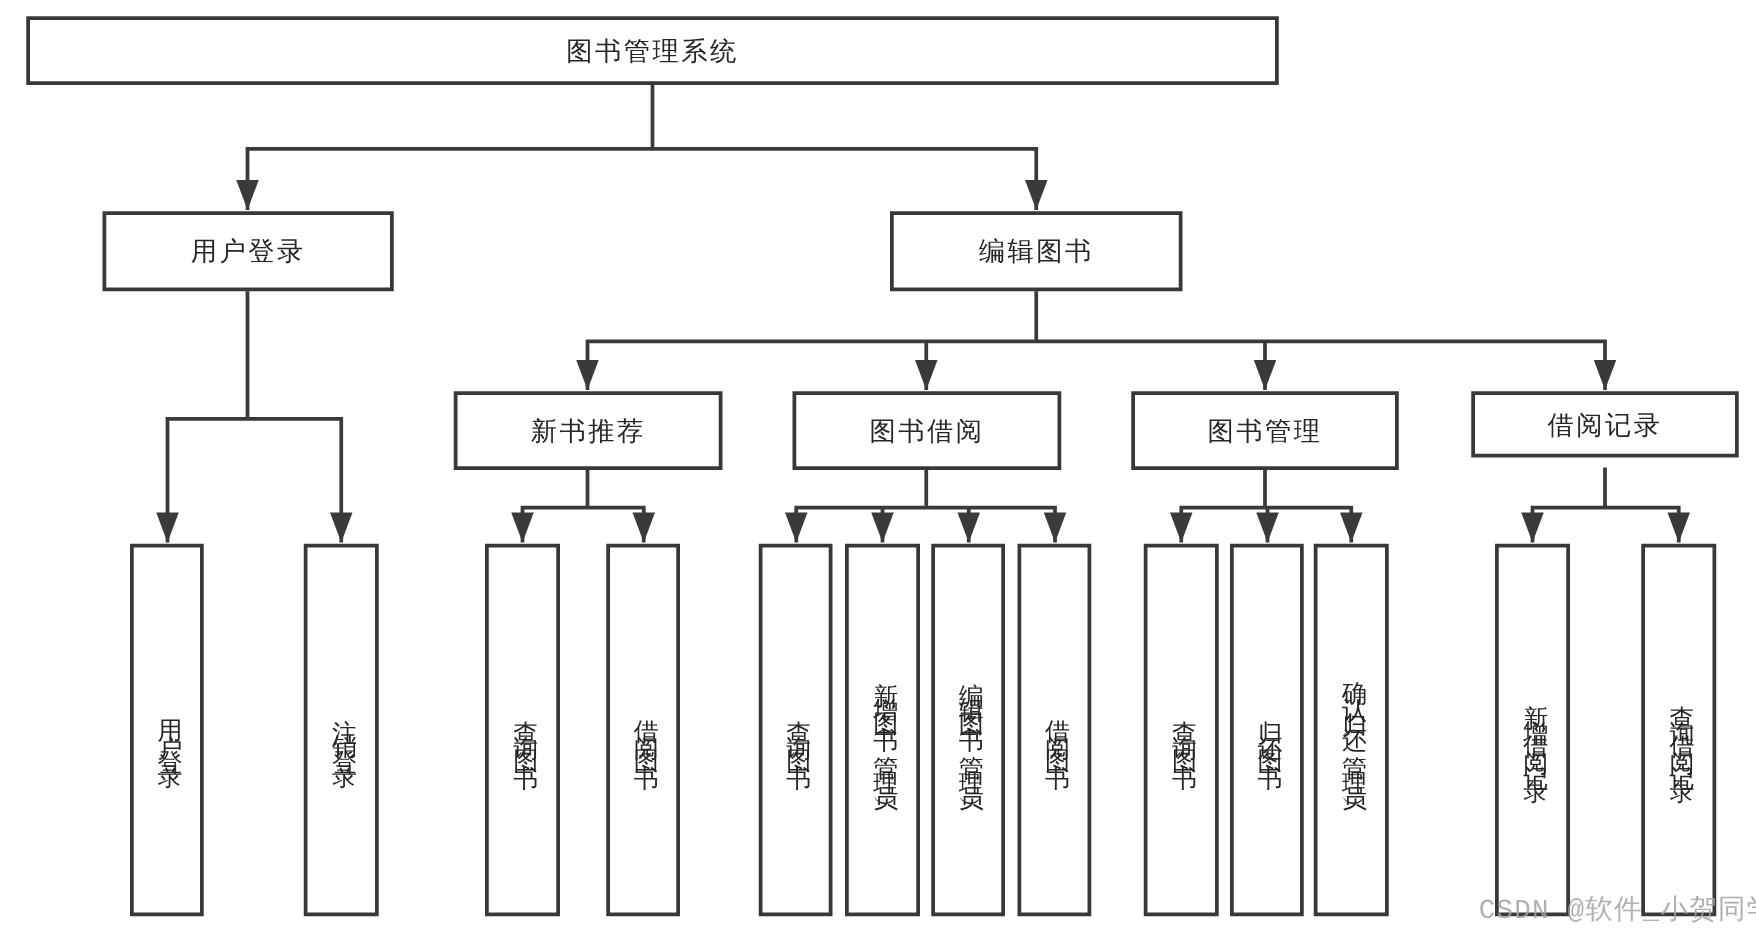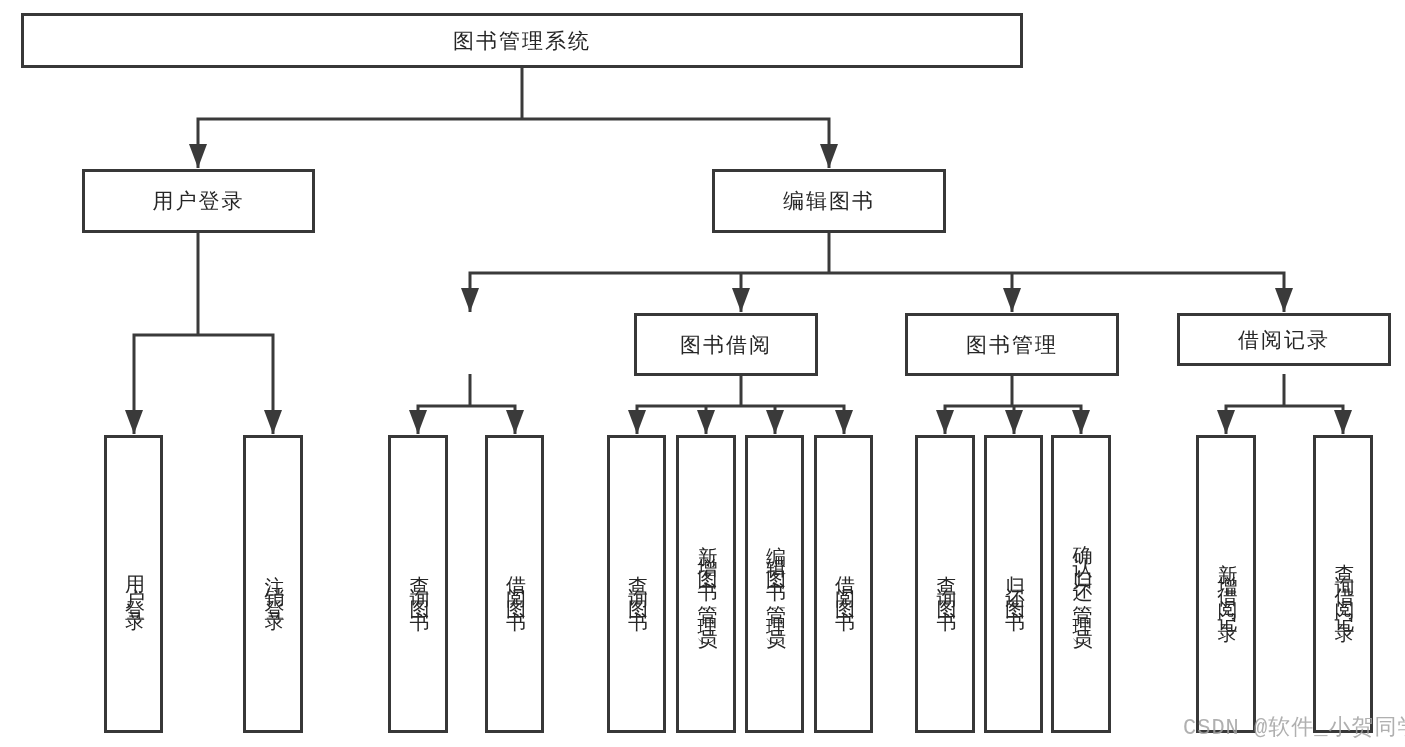--- a/index.html
+++ b/index.html
@@ -110,21 +110,24 @@
     <span>图书管理系统</span>
   </div>
 
   <div class="hbox" style="left:82px;top:169px;width:233px;height:64px">
     <span>用户登录</span>
   </div>
   <div class="hbox" style="left:712px;top:169px;width:234px;height:64px">
     <span>编辑图书</span>
   </div>
 
-  <div class="hbox" style="left:634px;top:313px;width:184px;height:63px">
+  <div class="hbox" style="left:363px;top:313px;width:215px;height:63px">
+    <span>新书推荐</span>
+  </div>
+  <div class="hbox" style="left:634px;top:313px;width:215px;height:63px">
     <span>图书借阅</span>
   </div>
   <div class="hbox" style="left:905px;top:313px;width:214px;height:63px">
     <span>图书管理</span>
   </div>
   <div class="hbox" style="left:1177px;top:313px;width:214px;height:53px">
     <span>借阅记录</span>
   </div>
 
   <div class="vbox" style="left:104px;width:59px">

